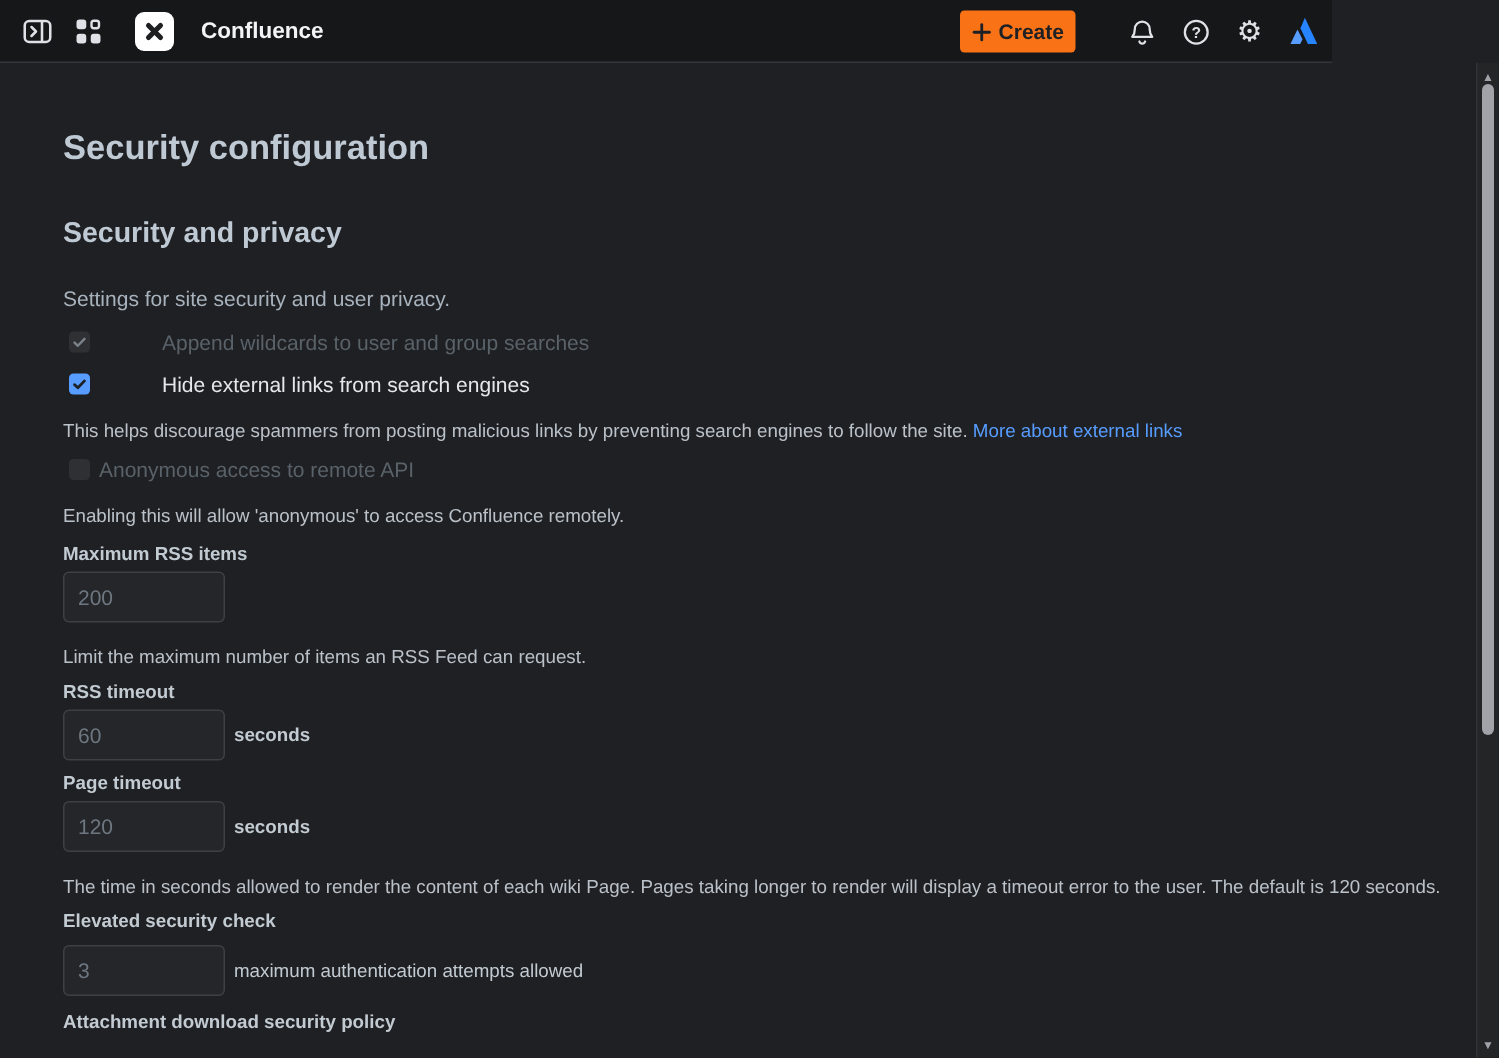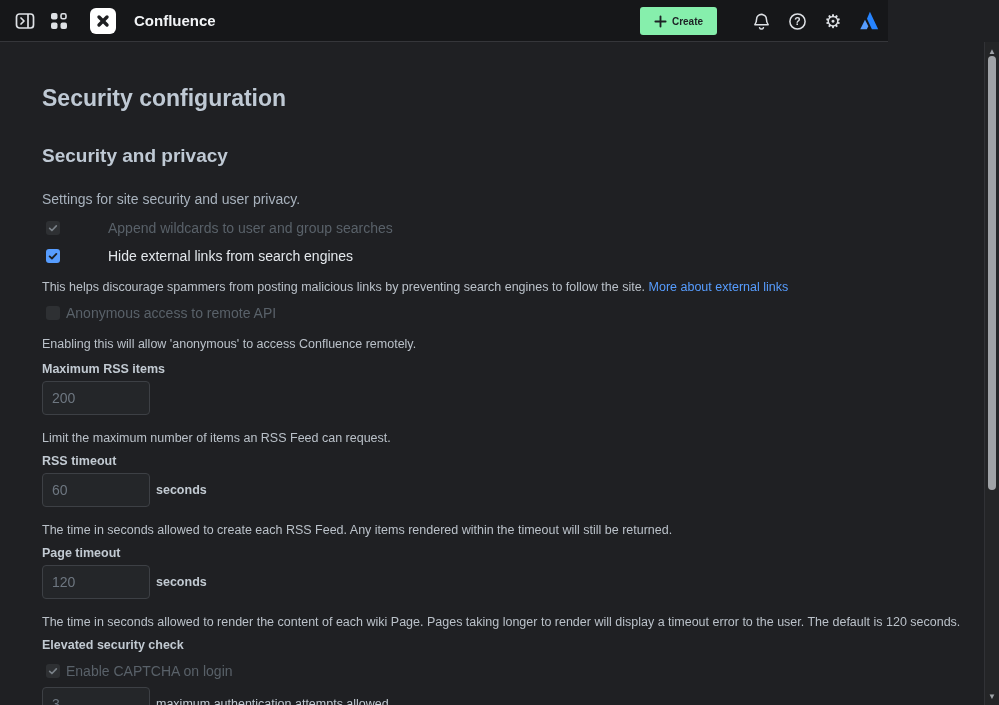--- a/index.html
+++ b/index.html
@@ -31,22 +31,22 @@
     border:1px solid #6b6f76; border-radius:5px; background:#161719;
     display:flex; align-items:center; padding:0 8px; gap:7px;
   }
   .searchbox input {
     background:transparent; border:none; outline:none; color:#e8eaed;
     font-size:13.5px; width:100%; font-family:"Liberation Sans", sans-serif;
   }
   .searchbox input::placeholder { color:#e8eaed; opacity:1; }
   .create-btn {
     position:absolute; left:640px; top:7px; height:28px; width:77px;
-    background:#86efac; color:#1d2125; border:none; border-radius:3px;
-    font-size:10px; font-weight:700; display:flex; align-items:center; justify-content:center;
+    background:#f97316; color:#1d2125; border:none; border-radius:3px;
+    font-size:14px; font-weight:700; display:flex; align-items:center; justify-content:center;
     gap:5px; cursor:pointer; font-family:"Liberation Sans", sans-serif;
   }
   .tb-right { position:absolute; right:8px; top:0; height:42px; display:flex; align-items:center; gap:14px; }
   .gear-glyph { font-family:"DejaVu Sans", sans-serif; font-size:19px; line-height:1; color:#dee1e5; }
   
   .content {
     position:absolute; top:43px; left:0; right:15px; bottom:0;
     padding:42px 0 0 42px;
   }
   h1.page-title { font-size:23px; font-weight:700; color:#bfc9d4; line-height:26px; }
@@ -198,38 +198,29 @@
   <div class="field-row mt4">
     <input class="text-input" type="text" disabled="" value="200" style="">
   </div>
   <p class="help mt6">Limit the maximum number of items an RSS Feed can request.</p>
 
   <div class="field-label mt8">RSS timeout</div>
   <div class="field-row mt4">
     <input class="text-input" type="text" disabled="" value="60" style="">
     <span class="suffix">seconds</span>
   </div>
-  <p class="help mt6">The time in seconds allowed to create each RSS Feed. Any items rendered within the timeout will still be returned.</p>
 
   <div class="field-label mt8">Page timeout</div>
   <div class="field-row mt4">
     <input class="text-input" type="text" disabled="" value="120" style="">
     <span class="suffix">seconds</span>
   </div>
   <p class="help mt6">The time in seconds allowed to render the content of each wiki Page. Pages taking longer to render will display a timeout error to the user. The default is 120 seconds.</p>
 
   <div class="field-label mt8">Elevated security check</div>
-  <div class="check-row mt10">
-    <span class="checkbox cb-gray">
-      <svg width="10" height="10" viewBox="0 0 12 12" fill="none" stroke="#7a8188" stroke-width="2" stroke-linecap="round" stroke-linejoin="round">
-          <path d="M2 6.5 L4.7 9 L10 3.5"></path>
-        </svg>
-    </span>
-    <span class="cb-label cb-label-off">Enable CAPTCHA on login</span>
-  </div>
   <div class="field-row mt8">
     <input class="text-input" type="text" disabled="" value="3" style="">
     <span class="suffix-norm">maximum authentication attempts allowed</span>
   </div>
 
   <div class="field-label mt10">Attachment download security policy</div>
 
 </main>
 
 <div class="scrollbar">

